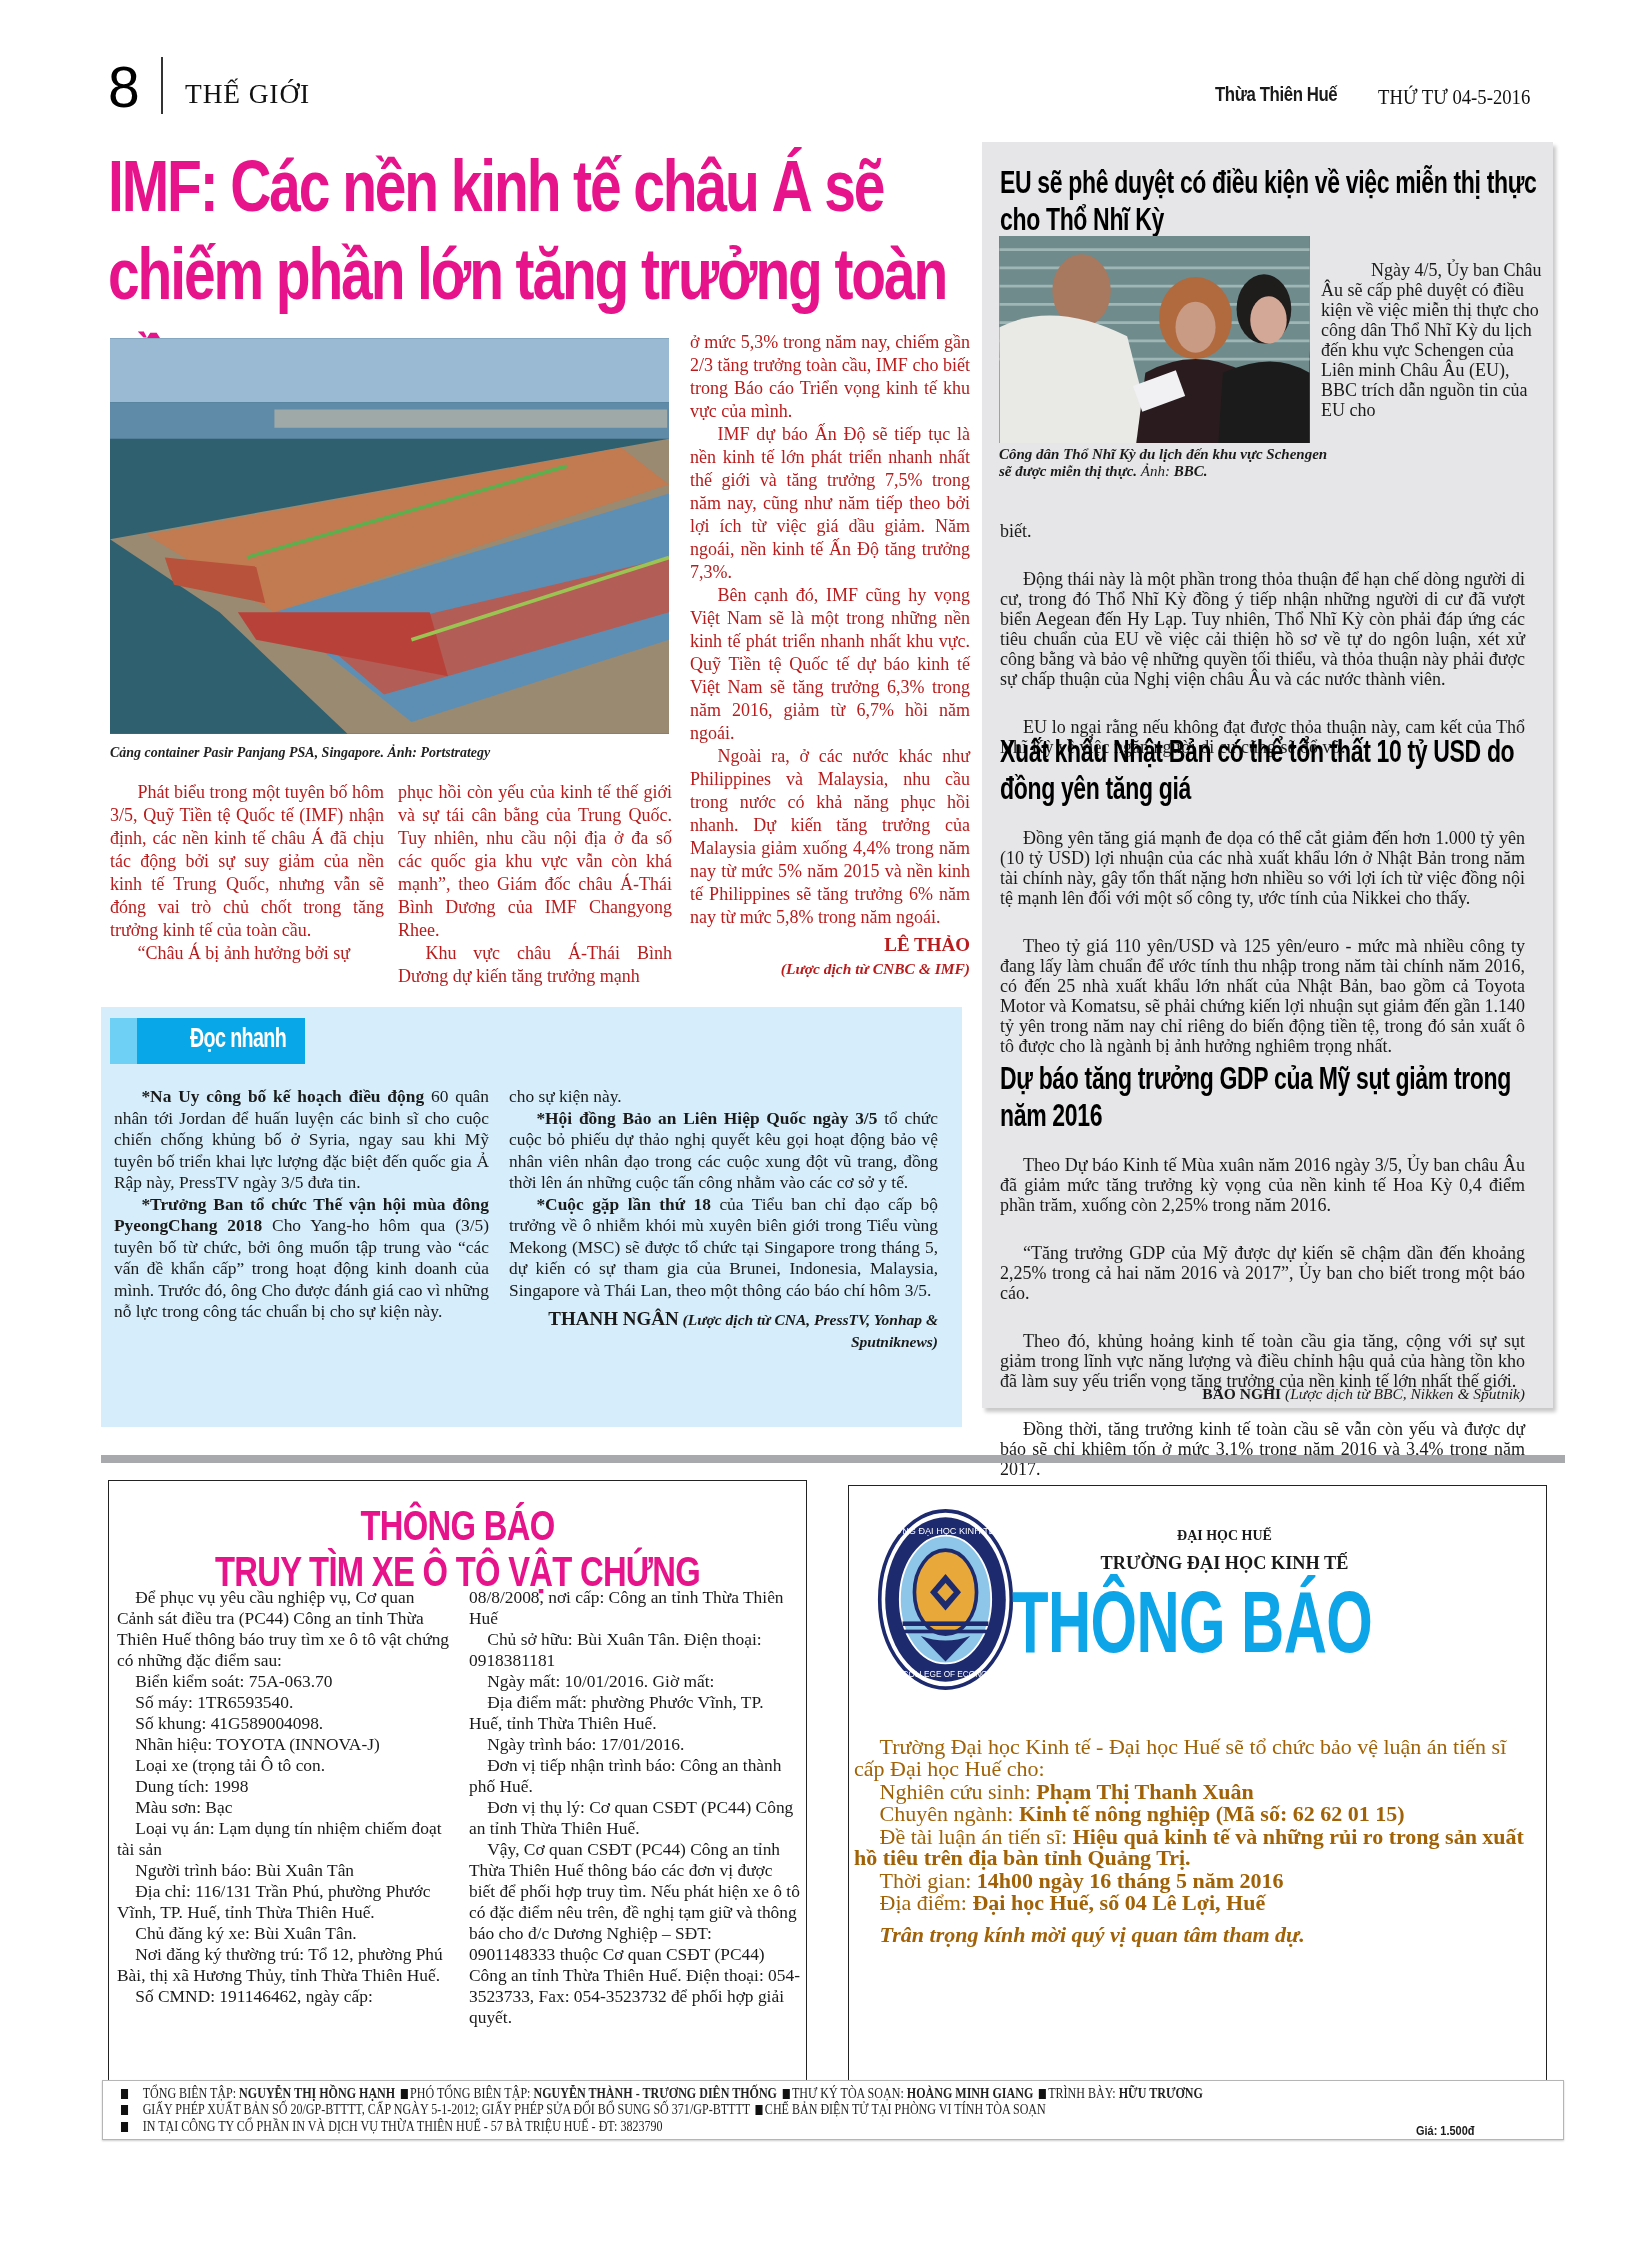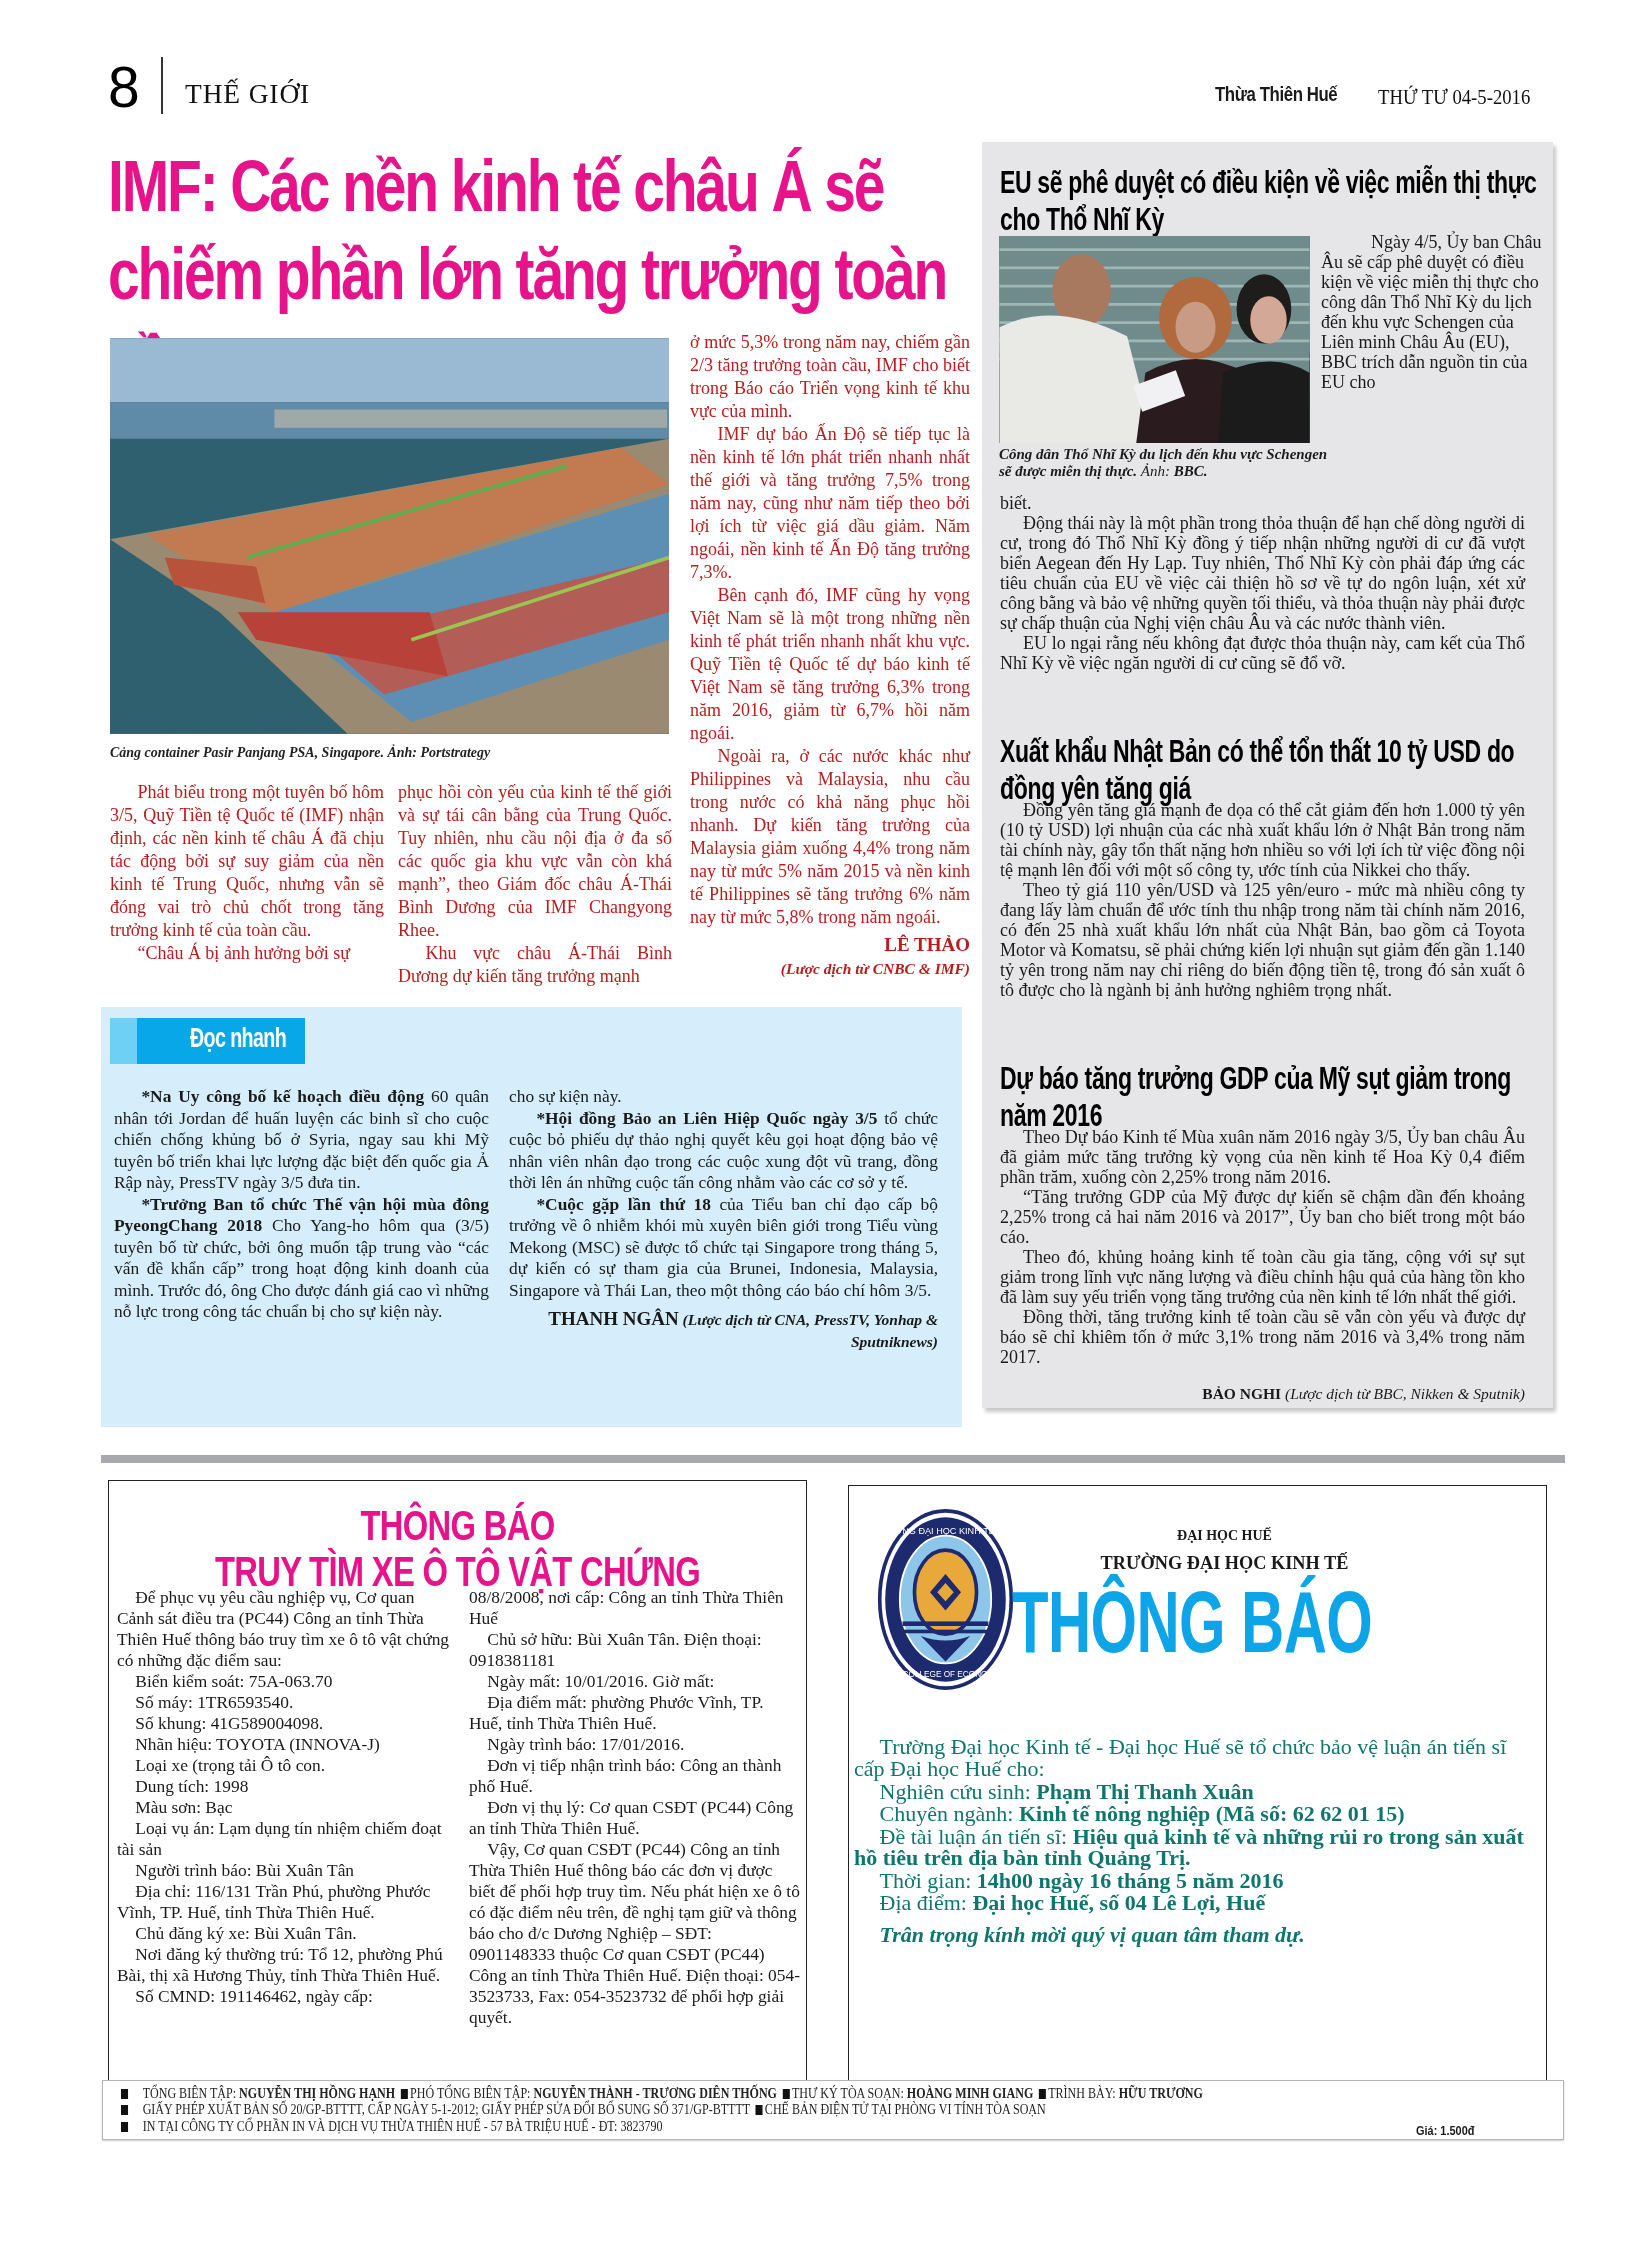--- a/index.html
+++ b/index.html
@@ -47,21 +47,21 @@
   
   .eu-box { left: 982px; top: 142px; width: 571px; height: 1266px; background: #e6e6e8; box-shadow: 2.7px 3.7px 3.7px #c9c9c9; }
   .rhead { font-family: "Liberation Sans", sans-serif; font-weight: bold; color: #000; font-size: 32px; line-height: 37px; transform: scaleX(0.72); transform-origin: left top; width: 749px; letter-spacing: -0.5px; }
   .eu-headline { left: 1000px; top: 164px; }
   .eu-photo { left: 999px; top: 236px; width: 311px; height: 207px; overflow: hidden;
     background: linear-gradient(180deg, #5e7f82 0%, #8aa7a8 30%, #6b8586 55%, #2e2b2c 60%, #1d1b1c 100%); }
   .eu-caption { left: 999px; top: 446px; width: 329px; font-size: 15px; line-height: 17.4px; font-style: italic; font-weight: bold; color: #1a1a1a; }
   .eu-caption .plain { font-weight: normal; }
   .eu-side { left: 1321px; top: 232px; width: 224px; font-size: 18px; line-height: 20px; color: #1a1a1a; }
   .rcol { font-size: 18px; line-height: 20px; text-align: justify; color: #1a1a1a; }
-  .rcol p { text-indent: 23px; }
+  .rcol p { text-indent: 23px; margin-top: 28px; }
   .eu-body { left: 1000px; top: 493px; width: 525px; }
   .jp-headline { left: 1000px; top: 733px; }
   .jp-body { left: 1000px; top: 800px; width: 525px; }
   .us-headline { left: 1000px; top: 1060px; }
   .us-body { left: 1000px; top: 1127px; width: 525px; }
   .byline-bn { left: 1000px; top: 1385px; width: 525px; text-align: right; font-size: 15.5px; }
 
   
   .sep-bar { left: 101px; top: 1455px; width: 1464px; height: 8.2px; background: #a7a9ac; }
 
@@ -71,21 +71,21 @@
   .notice-right { left: 848px; top: 1485px; width: 699px; height: 610px; }
   .notice-left-title { left: 108px; top: 1503px; width: 699px; text-align: center; font-family: "Liberation Sans", sans-serif; font-weight: bold; color: #e6138b; font-size: 42px; line-height: 46px; letter-spacing: -0.9px; }
   .notice-left-title span { display: block; transform: scaleX(0.78); }
   .ncol { font-size: 17.4px; line-height: 21px; color: #1a1a1a; }
   .ncol p { text-indent: 18.3px; }
 
   .logo { left: 877px; top: 1508px; width: 137px; height: 183px; }
   .uni-line1 { left: 996px; top: 1528px; width: 457px; text-align: center; font-family: "Liberation Serif", serif; font-weight: bold; font-size: 14px; }
   .uni-line2 { left: 996px; top: 1553px; width: 457px; text-align: center; font-family: "Liberation Serif", serif; font-weight: bold; font-size: 18.3px; }
   .uni-title { left: 1012px; top: 1576px; font-family: "Liberation Sans", sans-serif; font-weight: bold; color: #0ea5e8; font-size: 88px; line-height: 91px; transform: scaleX(0.68); transform-origin: left top; letter-spacing: -0.9px; white-space: nowrap; }
-  .uni-body { left: 854px; top: 1736px; width: 681px; font-size: 22px; line-height: 21.4px; color: #0f766e; }
+  .uni-body { left: 854px; top: 1736px; width: 681px; font-size: 22px; line-height: 21.4px; color: #a16207; }
   .uni-body p { margin-bottom: 0; line-height: 21.5px; }
   .uni-body .ind { padding-left: 25.6px; }
   .uni-body .ind1 { text-indent: 25.6px; }
 
   
   .footer-box { left: 102px; top: 2080px; width: 1462px; height: 60px; border: 0.9px solid #b5b5b5; border-top-width: 0.9px; background: #fff; box-shadow: 0 0.9px 1.8px #ccc; }
   .footer-line { left: 121px; font-size: 13.7px; color: #222; white-space: nowrap; transform: scaleX(0.88); transform-origin: left; }
   .footer-line .sq { display: inline-block; width: 8.2px; height: 10px; background: #111; margin-right: 16.4px; vertical-align: -0.9px; }
   .footer-line .sq2 { display: inline-block; width: 8.2px; height: 10px; background: #111; margin: 0 2.7px; vertical-align: -0.9px; }
   .fl1 { top: 2086px; }

